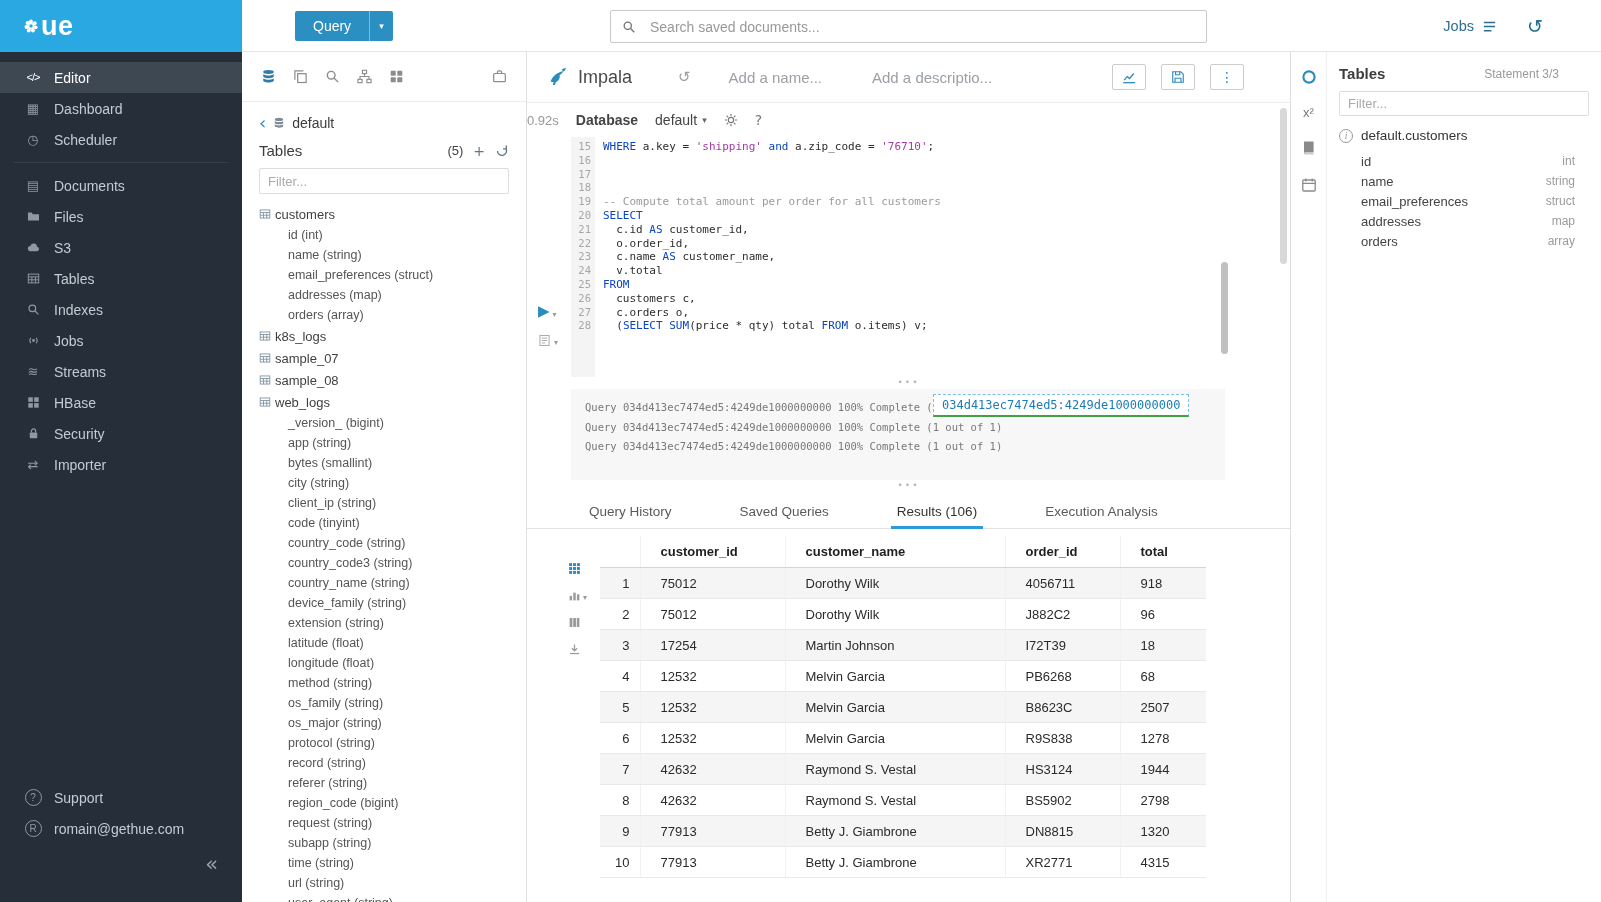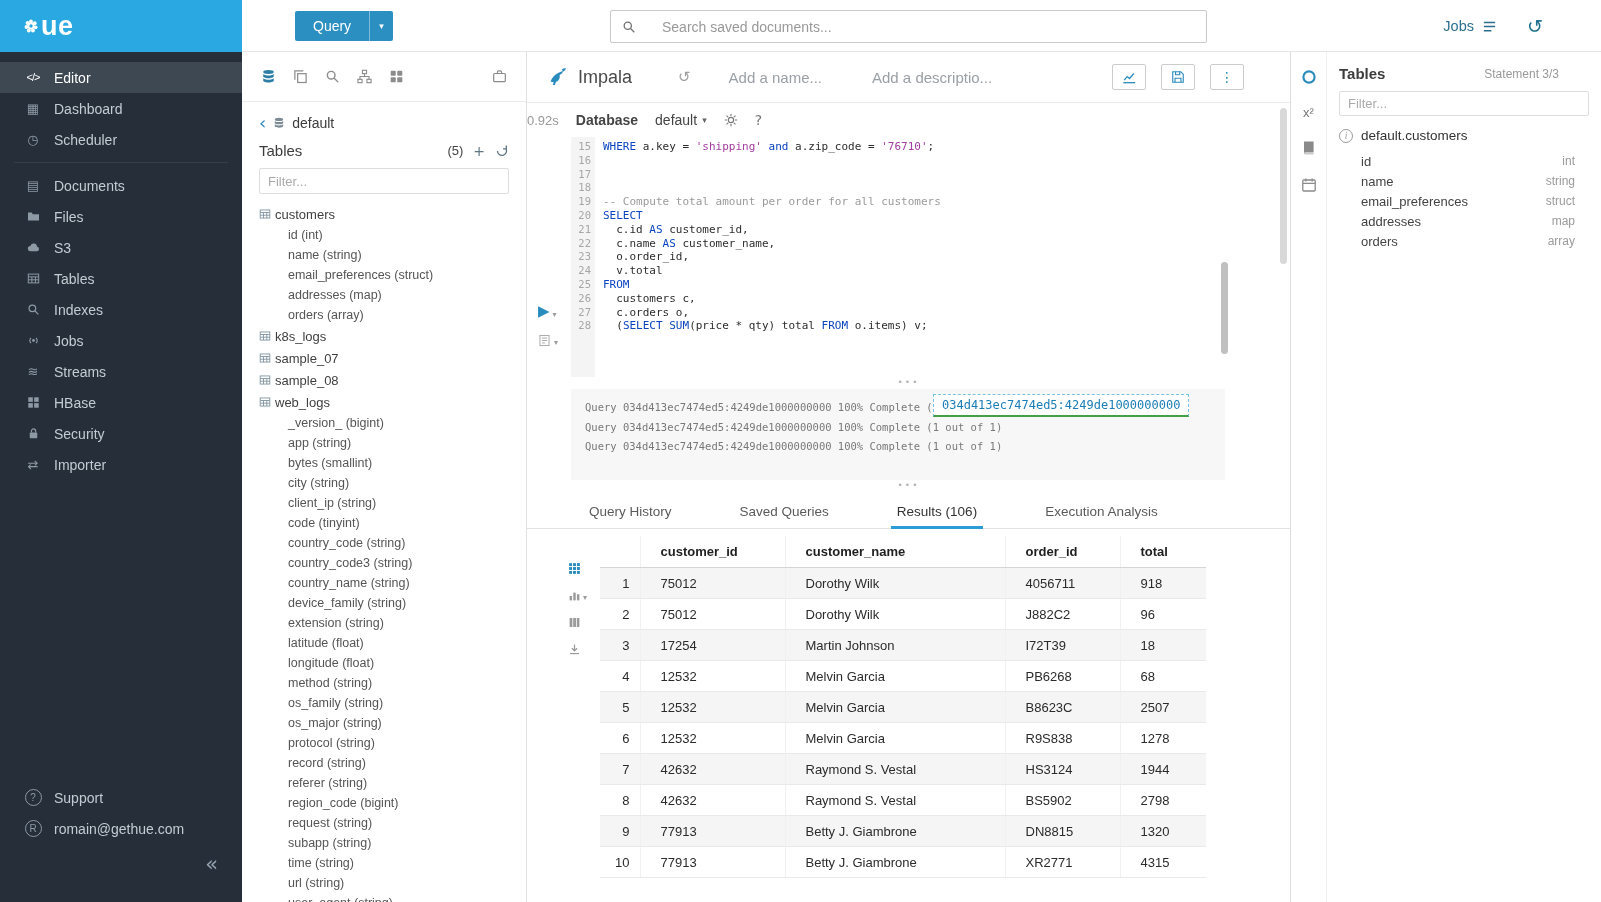--- a/index.html
+++ b/index.html
@@ -33,21 +33,21 @@
   .collapse-row{height:26px;margin-top:10px;display:flex;justify-content:flex-end;padding-right:24px}
   .collapse-glyph{color:#93a1ad;font-size:21px;cursor:pointer;line-height:1}
 
   
   .topbar{position:absolute;left:242px;top:0;width:1359px;height:52px;background:#fff;border-bottom:1px solid #e5e5e5}
   .query-btn{position:absolute;left:53px;top:11px;height:30px;display:flex;align-items:stretch;
              background:var(--btn-blue);border-radius:2px;color:#fff;cursor:pointer}
   .query-main{display:flex;align-items:center;padding:0 18px;font-size:14px}
   .query-caret{display:flex;align-items:center;padding:0 9px;border-left:1px solid rgba(255,255,255,.4);font-size:9px}
   .search-box{position:absolute;left:368px;top:10px;width:597px;height:33px;border:1px solid #c9c9c9;
-              border-radius:2px;display:flex;align-items:center;gap:26px;padding:0 11px;background:#fff}
+              border-radius:2px;display:flex;align-items:center;gap:14px;padding:0 11px;background:#fff}
   .search-box .ic{color:#737373;font-size:14px;flex:none}
   .search-input{border:none;flex:1;font-size:14px;color:#444}
   .search-input::placeholder{color:#999}
   .jobs-link{position:absolute;right:104px;top:0;height:52px;display:flex;align-items:center;gap:8px;
              color:#2c6e8e;font-size:14.5px;cursor:pointer}
   .jobs-link .ic{font-size:15px}
   .top-hist{position:absolute;right:58px;top:0;height:52px;display:flex;align-items:center;
             font-size:19px;color:#20708f;cursor:pointer}
 
   
@@ -580,22 +580,22 @@
         <div class="ln">28</div>
       </div>
     <div class="codelines" id="codelines">
         <div class="cl"><span class="tk-k">WHERE</span><span class="tk-p"> a.key = </span><span class="tk-s">'shipping'</span><span class="tk-p"> </span><span class="tk-k">and</span><span class="tk-p"> a.zip_code = </span><span class="tk-s">'76710'</span><span class="tk-p">;</span></div>
         <div class="cl">&nbsp;</div>
         <div class="cl">&nbsp;</div>
         <div class="cl">&nbsp;</div>
         <div class="cl"><span class="tk-c">-- Compute total amount per order for all customers</span></div>
         <div class="cl"><span class="tk-k">SELECT</span></div>
         <div class="cl"><span class="tk-p">  c.id </span><span class="tk-k">AS</span><span class="tk-p"> customer_id,</span></div>
+        <div class="cl"><span class="tk-p">  o.order_id,</span></div>
         <div class="cl"><span class="tk-p">  c.name </span><span class="tk-k">AS</span><span class="tk-p"> customer_name,</span></div>
-        <div class="cl"><span class="tk-p">  o.order_id,</span></div>
         <div class="cl"><span class="tk-p">  v.total</span></div>
         <div class="cl"><span class="tk-k">FROM</span></div>
         <div class="cl"><span class="tk-p">  customers c,</span></div>
         <div class="cl"><span class="tk-p">  c.orders o,</span></div>
         <div class="cl"><span class="tk-p">  (</span><span class="tk-k">SELECT</span><span class="tk-p"> </span><span class="tk-k">SUM</span><span class="tk-p">(price * qty) total </span><span class="tk-k">FROM</span><span class="tk-p"> o.items) v;</span></div>
       </div>
   </div>
 
   <div class="play-cluster">
     <span class="play gly">▶</span>

